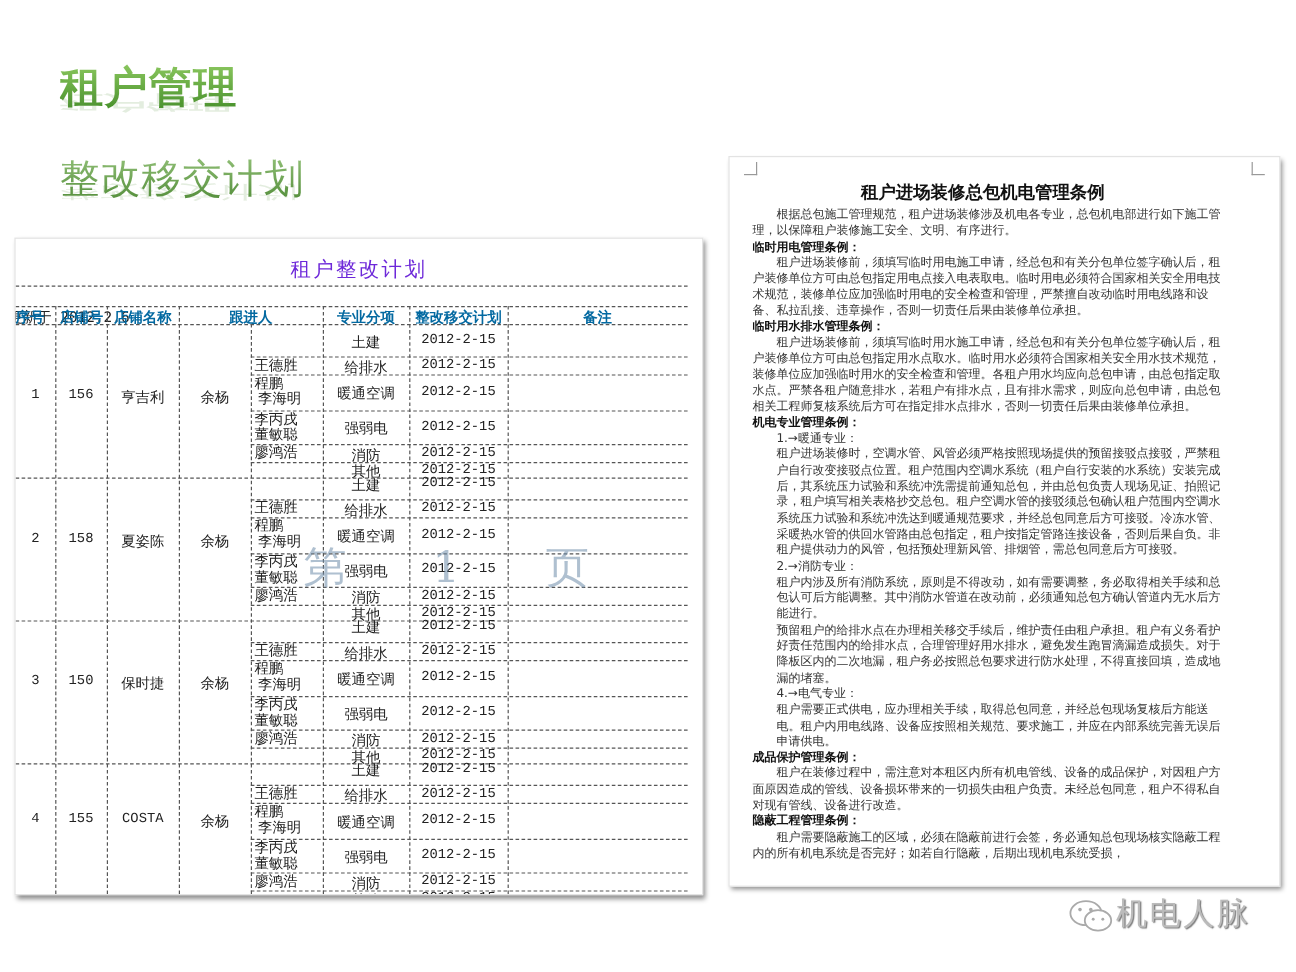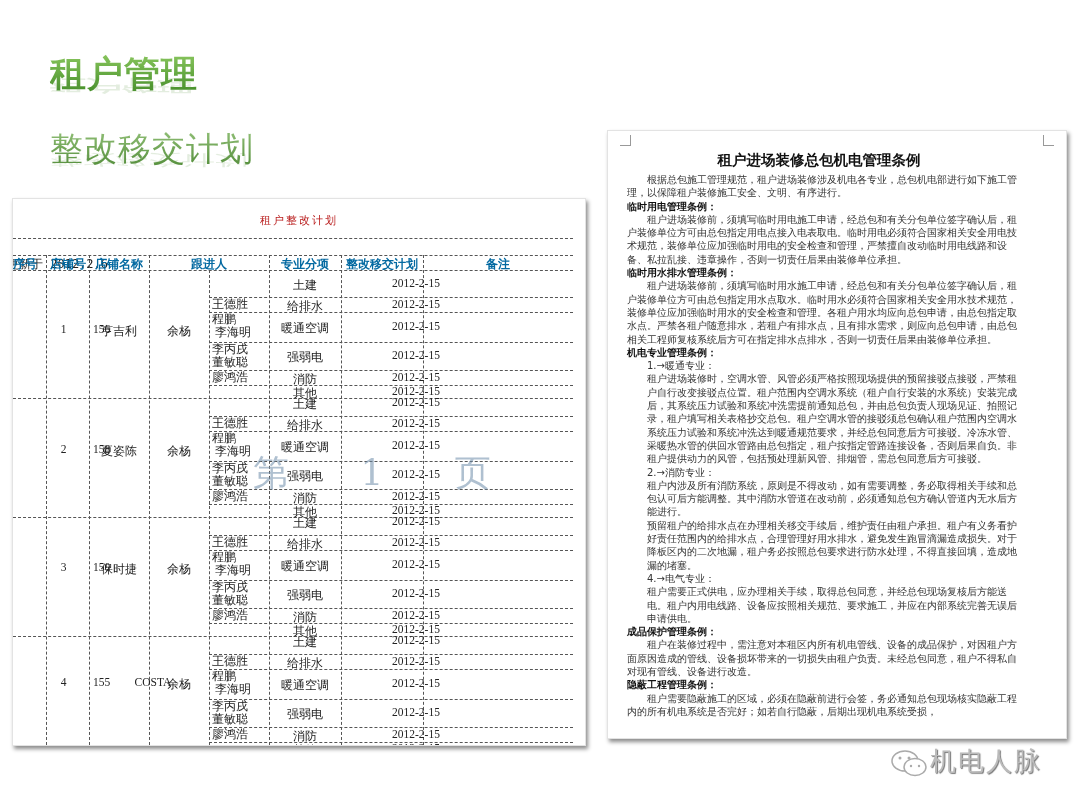--- a/index.html
+++ b/index.html
@@ -5,24 +5,24 @@
   html,body{margin:0;padding:0;}
   body{width:1080px;height:810px;background:#ffffff;position:relative;overflow:hidden;font-family:"DejaVu Sans","Liberation Sans",sans-serif;}
   .slide-title{position:absolute;left:50px;top:52px;font-size:36px;font-weight:bold;color:#5a9e3a;letter-spacing:1px;line-height:44px;
     background:linear-gradient(#8cc860,#3f8a24);-webkit-background-clip:text;background-clip:text;-webkit-text-fill-color:transparent;}
   .slide-sub{position:absolute;left:50px;top:128px;font-size:33px;color:#6a9e52;line-height:42px;letter-spacing:1px;
     background:linear-gradient(#94c27a,#4f8a36);-webkit-background-clip:text;background-clip:text;-webkit-text-fill-color:transparent;}
   .reflect{position:absolute;left:50px;opacity:0.18;transform:scaleY(-0.45);transform-origin:top;color:#6a9e52;}
   .doc{position:absolute;background:#fff;box-shadow:2px 3px 4px rgba(0,0,0,0.45);border:1px solid #e3e3e3;}
   #left-doc{left:12px;top:198px;width:572px;height:546px;overflow:hidden;}
   #right-doc{left:607px;top:130px;width:422px;height:607px;overflow:hidden;padding-left:36px;}
-  .tbl-title{position:absolute;left:0;width:572px;top:14px;text-align:center;font-size:11px;color:#b91c1c;letter-spacing:2px;}
+  .tbl-title{position:absolute;left:0;width:572px;top:14px;text-align:center;font-size:17px;color:#6d28d9;letter-spacing:2px;}
   .dash-h{position:absolute;height:0;border-top:1.3px dashed #555;}
   .dash-v{position:absolute;width:0;border-left:1.3px dashed #555;}
-  .cell{position:absolute;font-size:11.5px;color:#222;text-align:center;font-family:Liberation Serif, serif;white-space:nowrap;padding-left:34px;}
+  .cell{position:absolute;font-size:11.5px;color:#222;text-align:center;font-family:Liberation Mono, monospace;white-space:nowrap;}
   .cellc{position:absolute;font-size:12px;color:#222;text-align:center;white-space:nowrap;}
   .hdr{position:absolute;font-size:12px;font-weight:bold;color:#0369a1;text-align:center;white-space:nowrap;}
   .pname{position:absolute;font-size:12px;color:#222;line-height:13px;white-space:nowrap;font-family:Liberation Serif, serif;}
   .note{position:absolute;left:8px;top:42px;font-size:12px;color:#222;font-family:"DejaVu Sans Mono","Liberation Mono",monospace;}
   .watermark{position:absolute;left:240px;top:250px;font-size:36px;color:rgba(110,140,170,0.55);font-family:"DejaVu Serif","Liberation Serif",serif;letter-spacing:30px;}
   .rd-title{position:absolute;top:20px;left:0;width:422px;text-align:center;font-size:14.5px;font-weight:bold;color:#111;}
   .rd-body{position:absolute;left:19px;top:42px;width:390px;font-size:10px;line-height:13.3px;color:#333;}
   .rd-body p{margin:0;}
   .rd-body .ind{text-indent:2em;}
   .rd-body .sec{font-weight:bold;color:#111;}

